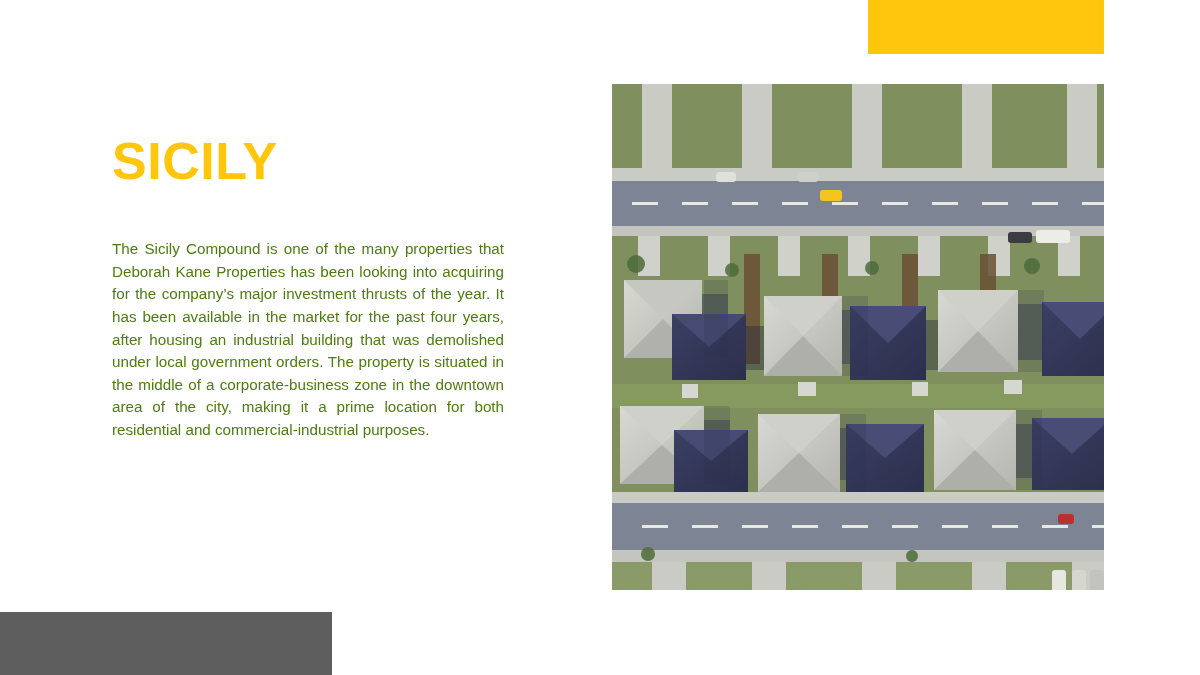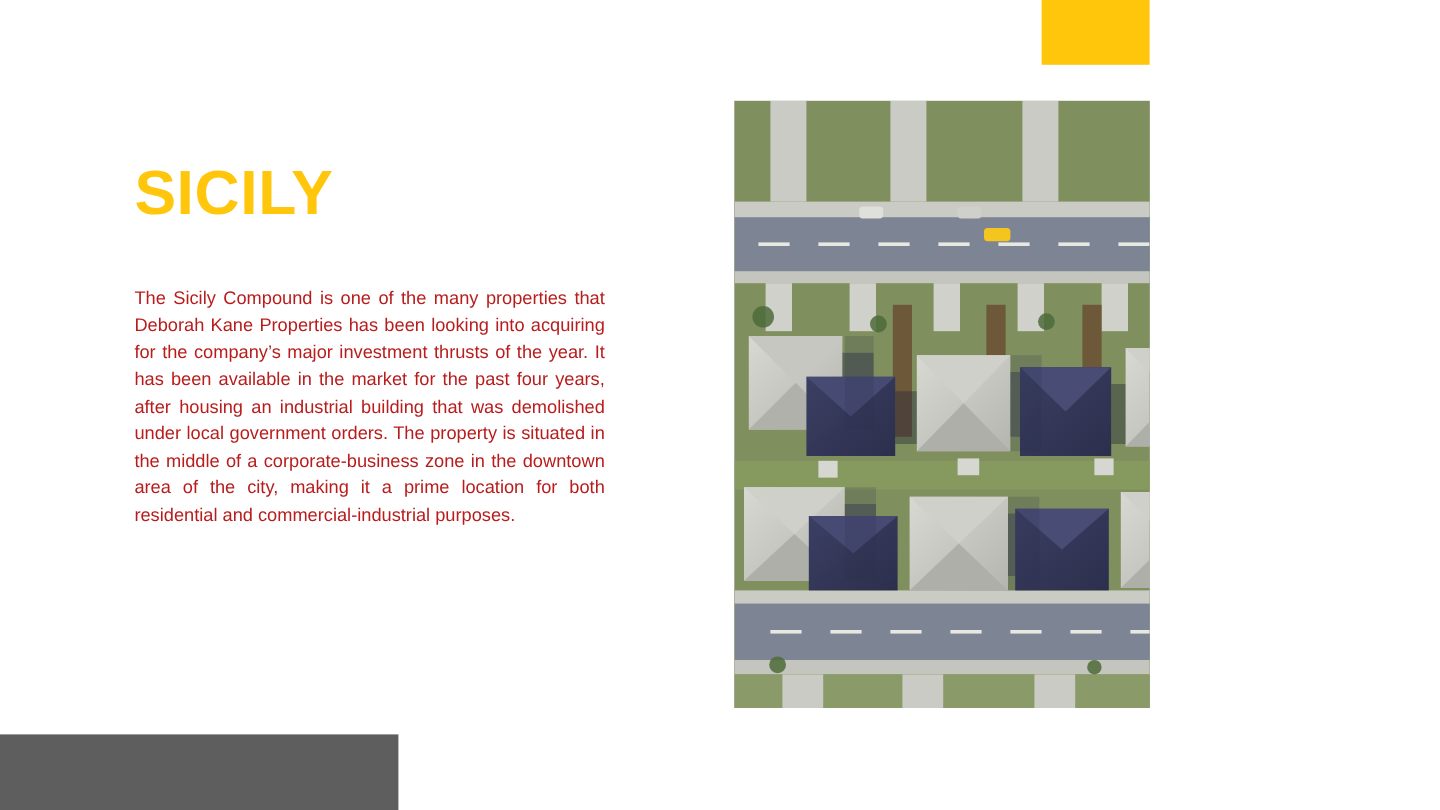--- a/index.html
+++ b/index.html
@@ -5,21 +5,21 @@
   html, body {
     margin: 0;
     padding: 0;
     background: #ffffff;
   }
   body {
     font-family: "Liberation Sans", sans-serif;
   }
   .slide {
     position: relative;
-    width: 958px;
+    width: 1104px;
     height: 675px;
     background: #ffffff;
     overflow: hidden;
   }
 
   
   .accent-top-right {
     position: absolute;
     top: 0;
     left: 868px;
@@ -51,21 +51,21 @@
     font-weight: bold;
     letter-spacing: 0.5px;
     text-transform: uppercase;
   }
   .title .line {
     display: block;
   }
   .body-text {
     margin: 0;
     margin-top: 49px;
-    color: #b91c1c;
+    color: #4d7c0f;
     font-size: 15.2px;
     line-height: 22.6px;
     text-align: justify;
     text-justify: inter-word;
   }
 
   
   .photo-frame {
     position: absolute;
     left: 612px;

